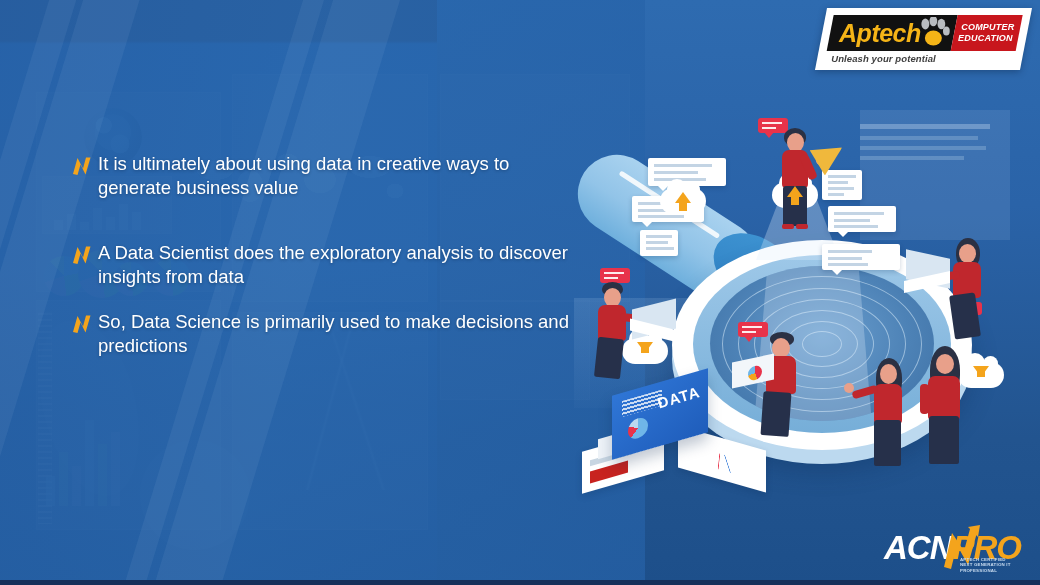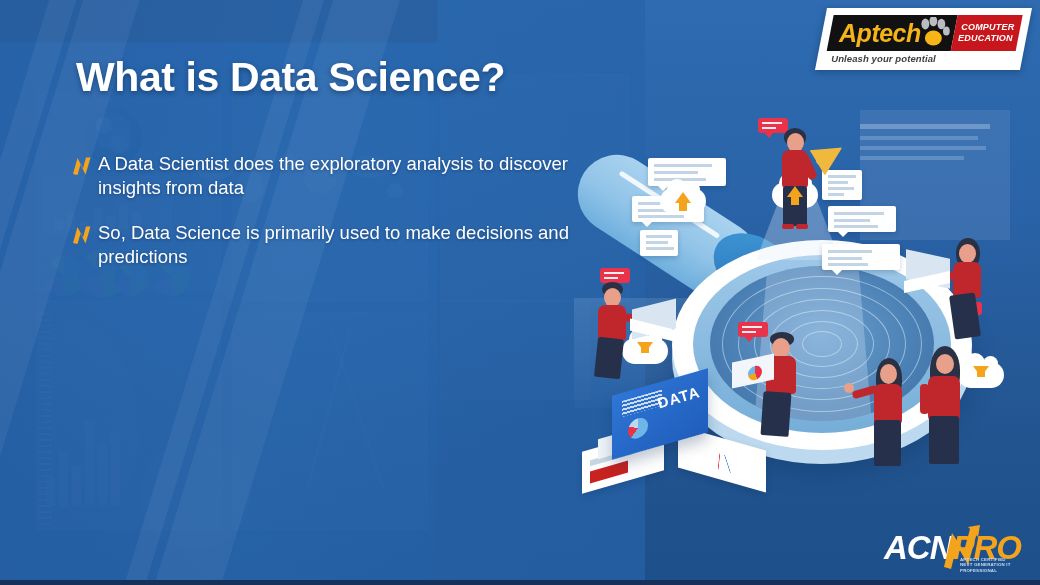--- a/index.html
+++ b/index.html
@@ -547,25 +547,30 @@
         <ellipse cx="15" cy="21" rx="8.5" ry="7.4" fill="#f5b417"></ellipse>
       </svg>
       <div class="ap-red">
         <span>COMPUTER</span>
         <span>EDUCATION</span>
       </div>
       <div class="ap-tag">Unleash your potential</div>
     </div>
   </div>
 
-  <div class="title">What is Data Science?</div>
 
   <div class="bullets">
 
 
+    <div class="bullet b2">
+      <svg class="mark" viewBox="0 0 24 22">
+        <path d="M3 19 L7.5 3 L13 13.5 L16 2.5 L20.5 2.5 L15.5 19.5 L10.5 9.5 L7.5 20 Z" fill="#f4a41c"></path>
+      </svg>
+      <div class="txt">It is ultimately about using data in creative ways to generate business value</div>
+    </div>
 
     <div class="bullet b3">
       <svg class="mark" viewBox="0 0 24 22">
         <path d="M3 19 L7.5 3 L13 13.5 L16 2.5 L20.5 2.5 L15.5 19.5 L10.5 9.5 L7.5 20 Z" fill="#f4a41c"></path>
       </svg>
       <div class="txt">A Data Scientist does the exploratory analysis to discover insights from data</div>
     </div>
 
     <div class="bullet">
       <svg class="mark" viewBox="0 0 24 22">

